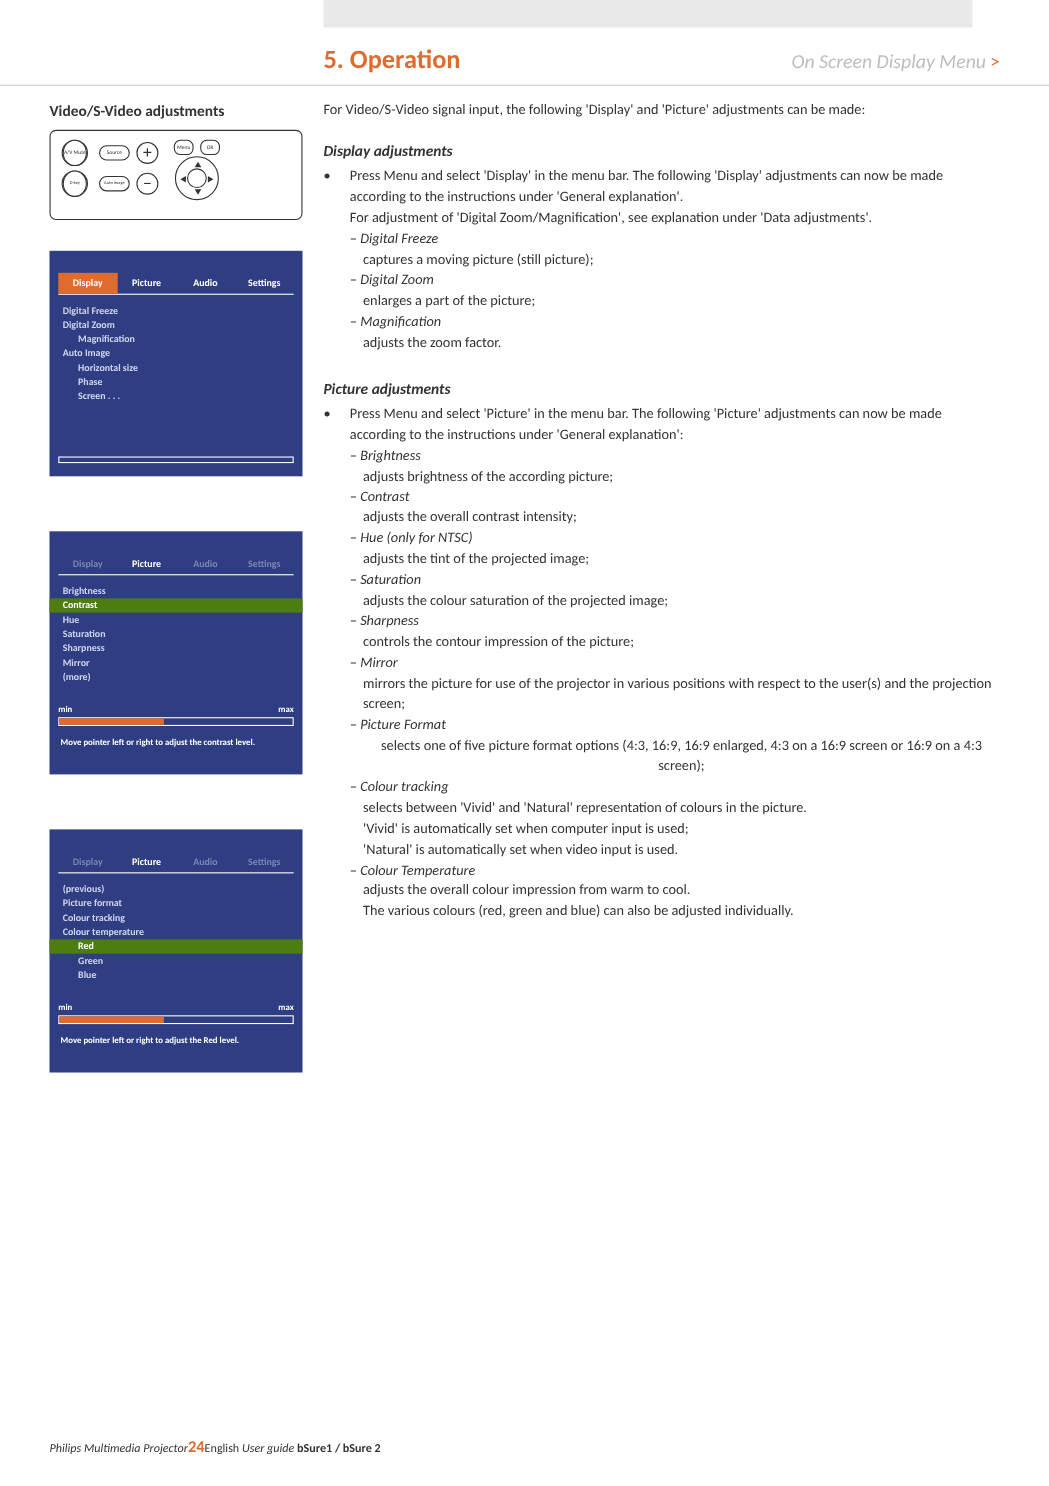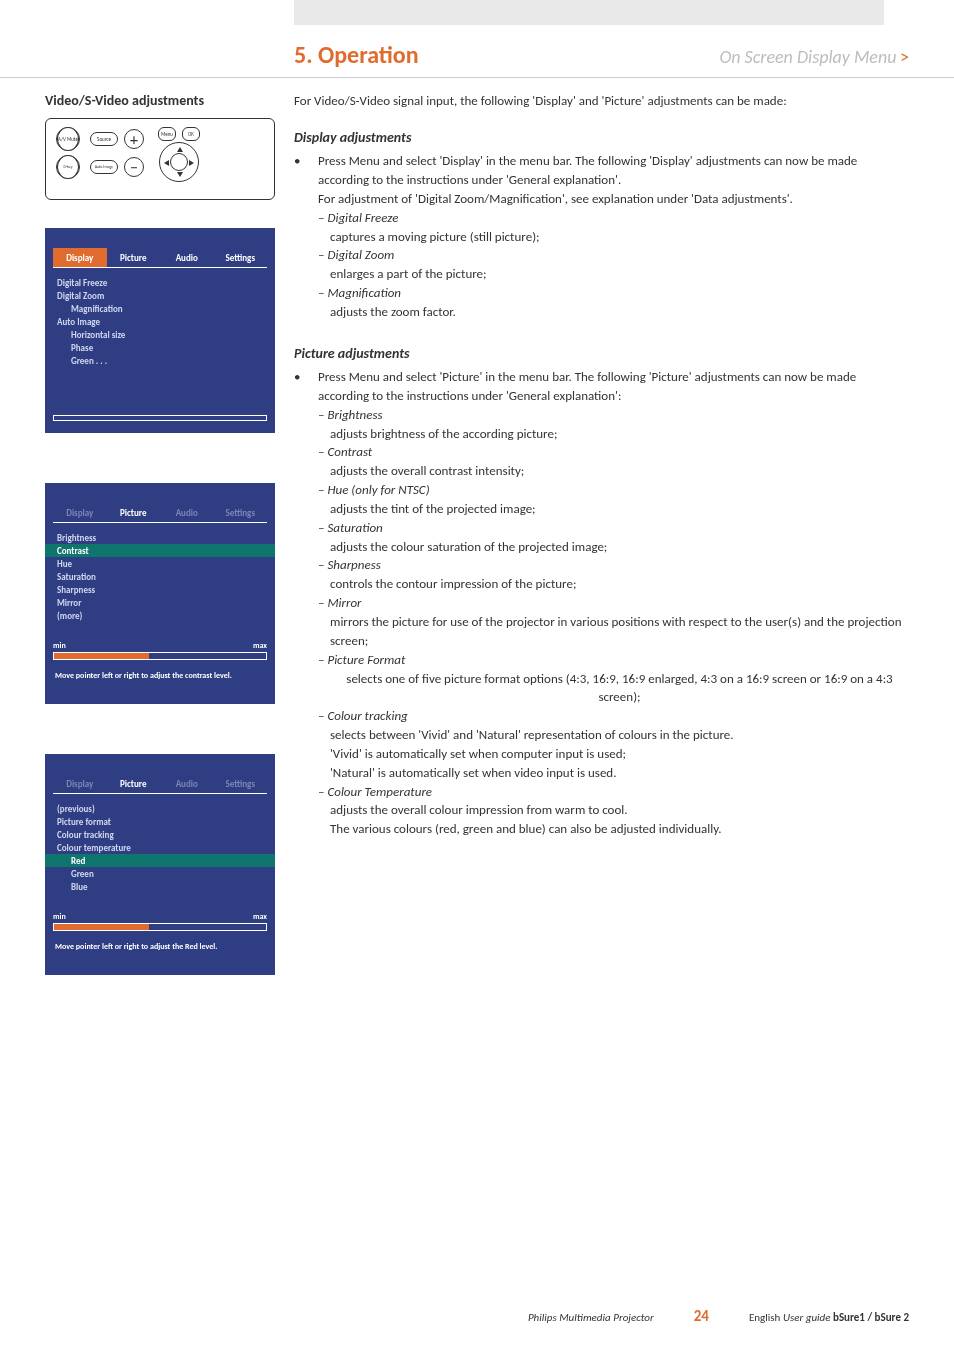--- a/index.html
+++ b/index.html
@@ -148,21 +148,21 @@
     background: #fff;
     margin: 0 8px 6px 8px;
   }
   .osd-list {
     padding: 2px 12px;
     font-size: 9px;
   }
   .osd-item { padding: 1px 0; color: #cfd6ef; font-weight: bold; }
   .osd-item.indent1 { padding-left: 14px; }
   .osd-item.selected {
-    background: #0f766e;
+    background: #4d7c0f;
     color: #fff;
     margin: 0 -12px;
     padding-left: 12px;
     padding-right: 0;
   }
   .osd-item.selected.indent1 {
     padding-left: 26px;
   }
   .osd-bar-row {
     margin: 16px 8px 0 8px;
@@ -219,25 +219,24 @@
     margin-bottom: 2px;
   }
   .bullet-dot { flex: 0 0 auto; width: 10px; }
   .bullet-body { flex: 1; }
   .footer {
     position: absolute;
     left: 45px;
     right: 45px;
     bottom: 26px;
     display: flex;
-    justify-content: flex-end;
+    justify-content: flex-start;
     align-items: baseline;
     font-size: 11px;
     color: #333;
-    gap: 40px;
   }
   .footer-left { font-style: italic; }
   .footer-mid { font-weight: bold; font-size: 15px; color: #df6b2e; }
   .footer-right { }
   .footer-right .italic { font-style: italic; }
   .footer-right .bold { font-weight: bold; }
 </style>
 </head>
 <body>
 
@@ -294,21 +293,21 @@
       <div class="osd-tab bold">Settings</div>
     </div>
     <div class="osd-sep"></div>
     <div class="osd-list">
       <div class="osd-item">Digital Freeze</div>
       <div class="osd-item">Digital Zoom</div>
       <div class="osd-item indent1">Magnification</div>
       <div class="osd-item">Auto Image</div>
       <div class="osd-item indent1">Horizontal size</div>
       <div class="osd-item indent1">Phase</div>
-      <div class="osd-item indent1">Green . . .</div>
+      <div class="osd-item indent1">Screen . . .</div>
     </div>
     <div class="osd-slim-bar"></div>
   </div>
 
   <div class="osd-box" style="margin-top:50px;">
     <div class="osd-tabs">
       <div class="osd-tab dim">Display</div>
       <div class="osd-tab bold">Picture</div>
       <div class="osd-tab dim">Audio</div>
       <div class="osd-tab dim">Settings</div>

